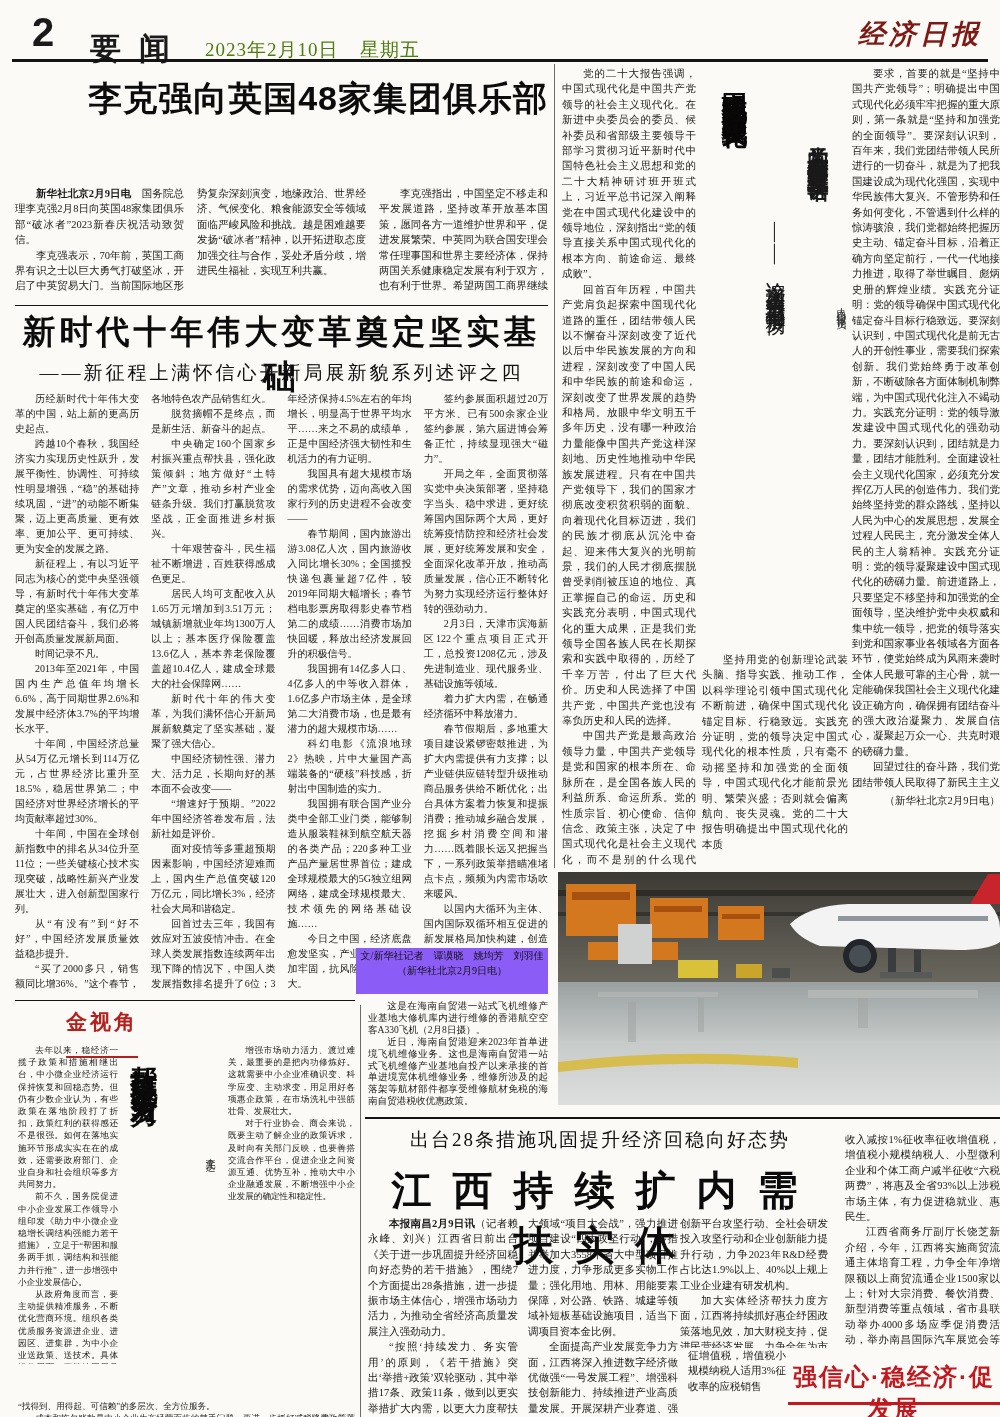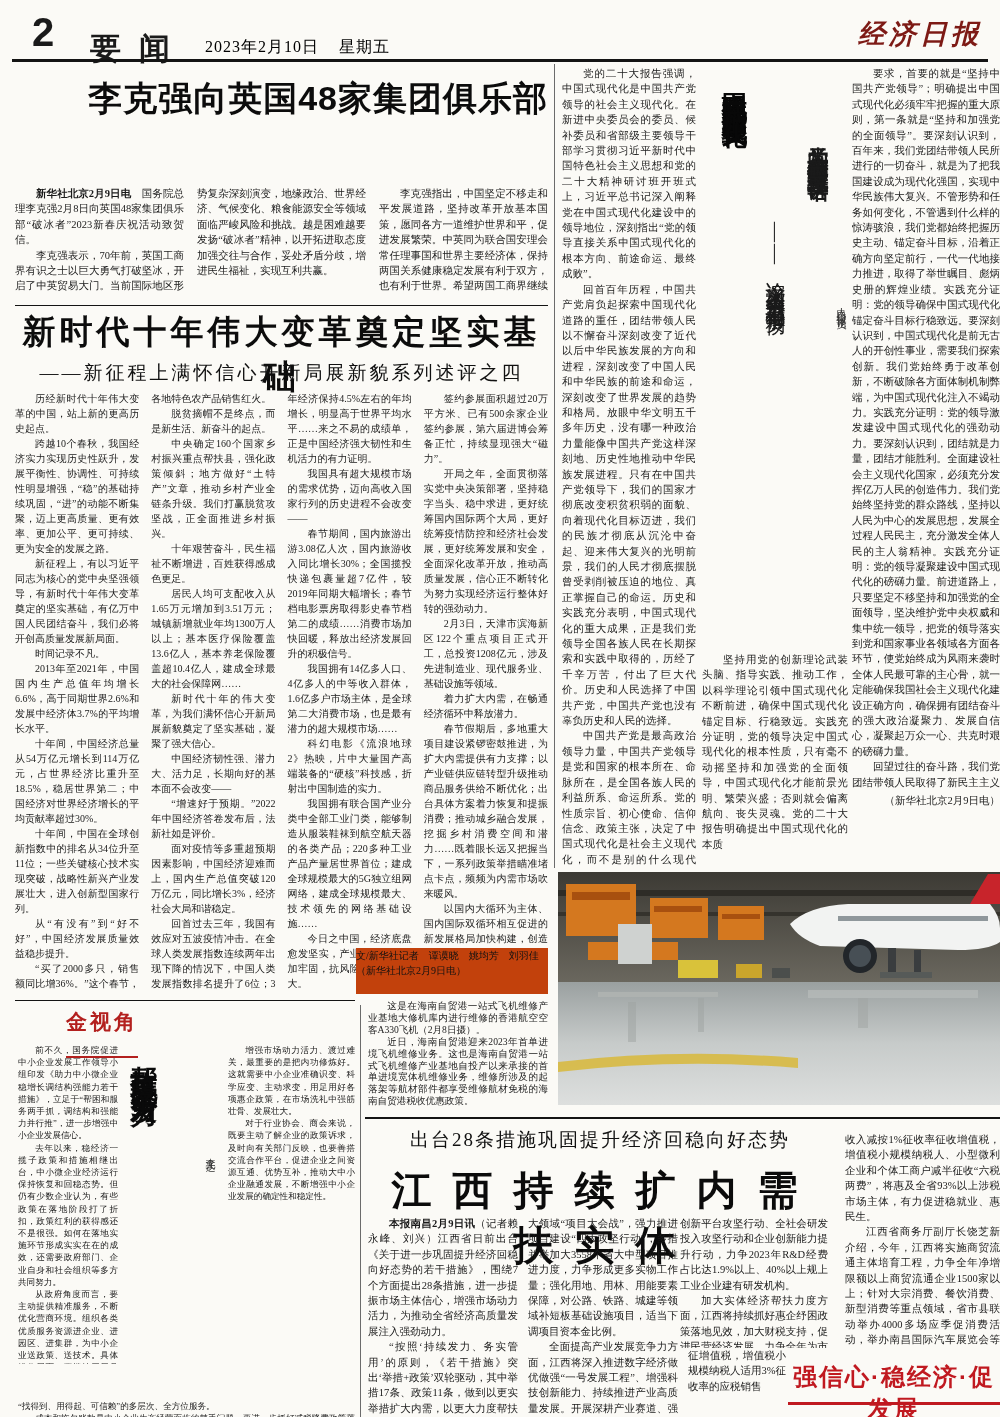--- a/index.html
+++ b/index.html
@@ -7,40 +7,40 @@
         font-family:"Liberation Serif","DejaVu Serif",serif;color:#1a1a1a;}
   .abs{position:absolute;}
   .rule-h{position:absolute;background:#141414;}
   .rule-v{position:absolute;background:#6b6b6b;width:1px;}
   .bodytext{text-align:justify;line-height:15.4px;font-size:10.5px;overflow:hidden;}
   .bodytext p{margin:0;text-indent:2em;}
   .bodytext p.lead-p{text-indent:2em;}
   
   .pagenum{font-family:"Liberation Sans","DejaVu Sans",sans-serif;font-weight:bold;font-size:40px;}
   .section-title{font-weight:bold;font-size:31px;letter-spacing:18px;}
-  .masthead-date{font-size:16px;letter-spacing:1px;color:#000000;}
+  .masthead-date{font-size:19px;letter-spacing:1px;color:#4d7c0f;}
   .logo{font-style:italic;font-weight:bold;font-size:27px;color:#7d1a15;letter-spacing:4px;
         font-family:"DejaVu Serif","Liberation Serif",serif;}
   
   .lead-headline{font-family:"Liberation Sans","DejaVu Sans",sans-serif;font-weight:900;
         font-size:34px;line-height:1.35;text-align:right;letter-spacing:1px;color:#0c0c0c;}
   .lead-body{column-count:3;column-gap:13px;height:112px;}
   
   .vblock{display:flex;flex-direction:row;}
   .vcol{writing-mode:vertical-rl;}
   .comm-main{font-family:"Liberation Sans","DejaVu Sans",sans-serif;font-weight:900;
         font-size:25px;letter-spacing:1.5px;width:54px;color:#080808;}
   .comm-sub1{font-size:20px;width:38px;padding-top:150px;letter-spacing:2px;}
   .comm-sub2{font-size:21px;width:42px;padding-top:58px;font-weight:600;letter-spacing:2px;}
   .comm-byline{font-size:10px;width:16px;padding-top:228px;color:#333;letter-spacing:2px;}
   
   .review-headline{font-weight:900;font-size:33px;letter-spacing:4px;text-align:center;color:#0c0c0c;}
   .review-sub{font-size:19px;letter-spacing:3px;text-align:center;color:#111;}
   .review-body{column-count:4;column-gap:12px;height:604px;font-size:10px;line-height:15px;}
-  .credit-box{background:#c2410c;font-size:10px;line-height:15px;text-align:left;color:#111;}
+  .credit-box{background:#8b5cf6;font-size:10px;line-height:15px;text-align:center;color:#111;}
   
   .caption{font-size:9.6px;line-height:11.9px;text-align:justify;color:#222;}
   .caption p{margin:0;text-indent:2em;}
   
   .jsj-label{color:#b3201e;font-weight:900;font-size:21px;letter-spacing:3px;
         font-family:"Liberation Sans","DejaVu Sans",sans-serif;}
   .jsj-head{writing-mode:vertical-rl;font-family:"Liberation Sans","DejaVu Sans",sans-serif;
         font-weight:900;font-size:27px;letter-spacing:3.5px;color:#0a0a0a;}
   .jsj-byline{writing-mode:vertical-rl;font-size:10px;color:#333;letter-spacing:2px;}
   .smallbody{font-size:8.6px;line-height:12.2px;text-align:justify;overflow:hidden;}
@@ -168,21 +168,21 @@
     </svg>
   </div>
 
   <div class="abs caption" style="left:368px;top:1000px;width:180px;height:106px;overflow:hidden;">
     <span><p>这是在海南自贸港一站式飞机维修产业基地大修机库内进行维修的香港航空空客A330飞机（2月8日摄）。</p><p>近日，海南自贸港迎来2023年首单进境飞机维修业务。这也是海南自贸港一站式飞机维修产业基地自投产以来承接的首单进境宽体机维修业务，维修所涉及的起落架等航材部件都享受维修航材免税的海南自贸港税收优惠政策。</p></span>
     
   </div>
 
   <div class="abs jsj-label" style="left:66px;top:1008px;border-bottom:2px solid #b3201e;padding-bottom:20px;">金视角</div>
   <div class="abs smallbody" style="left:18px;top:1044px;width:100px;height:320px;">
-    <span><p>前不久，国务院促进中小企业发展工作领导小组印发《助力中小微企业稳增长调结构强能力若干措施》，立足于“帮困和服务两手抓，调结构和强能力并行推”，进一步增强中小企业发展信心。</p><p>去年以来，稳经济一揽子政策和措施相继出台，中小微企业经济运行保持恢复和回稳态势。但仍有少数企业认为，有些政策在落地阶段打了折扣，政策红利的获得感还不是很强。如何在落地实施环节形成实实在在的成效，还需要政府部门、企业自身和社会组织等多方共同努力。</p><p>从政府角度而言，要主动提供精准服务，不断优化营商环境。组织各类优质服务资源进企业、进园区、进集群，为中小企业送政策、送技术。具体操作层面，要继续开展具有针对性、实效性、创新性的中小企业服务月活动，加大中小企业服务平台建设力度，为中小企业提供</p></span>
+    <span><p>去年以来，稳经济一揽子政策和措施相继出台，中小微企业经济运行保持恢复和回稳态势。但仍有少数企业认为，有些政策在落地阶段打了折扣，政策红利的获得感还不是很强。如何在落地实施环节形成实实在在的成效，还需要政府部门、企业自身和社会组织等多方共同努力。</p><p>前不久，国务院促进中小企业发展工作领导小组印发《助力中小微企业稳增长调结构强能力若干措施》，立足于“帮困和服务两手抓，调结构和强能力并行推”，进一步增强中小企业发展信心。</p><p>从政府角度而言，要主动提供精准服务，不断优化营商环境。组织各类优质服务资源进企业、进园区、进集群，为中小企业送政策、送技术。具体操作层面，要继续开展具有针对性、实效性、创新性的中小企业服务月活动，加大中小企业服务平台建设力度，为中小企业提供</p></span>
   </div>
   <div class="abs jsj-head" style="left:126px;top:1044px;height:336px;">帮扶政策见效需多方发力</div>
   <div class="abs jsj-byline" style="left:203px;top:1150px;height:60px;">李尤达</div>
   <div class="abs smallbody" style="left:228px;top:1044px;width:127px;height:320px;">
     <span><p>增强市场动力活力、渡过难关，最重要的是把内功修炼好。这就需要中小企业准确识变、科学应变、主动求变，用足用好各项惠企政策，在市场洗礼中强筋壮骨、发展壮大。</p><p>对于行业协会、商会来说，既要主动了解企业的政策诉求，及时向有关部门反映，也要善搭交流合作平台，促进企业之间资源互通、优势互补，推动大中小企业融通发展，不断增强中小企业发展的确定性和稳定性。</p></span>
   </div>
   <div class="abs smallbody" style="left:18px;top:1370px;width:337px;height:47px;">
     <p class="cont">“找得到、用得起、可信赖”的多层次、全方位服务。</p>
     <p>成本和拖欠账款是中小企业生产经营面临的棘手问题，要进一步抓好减税降费政策落实，加强涉企收费监管。</p>
   </div>

